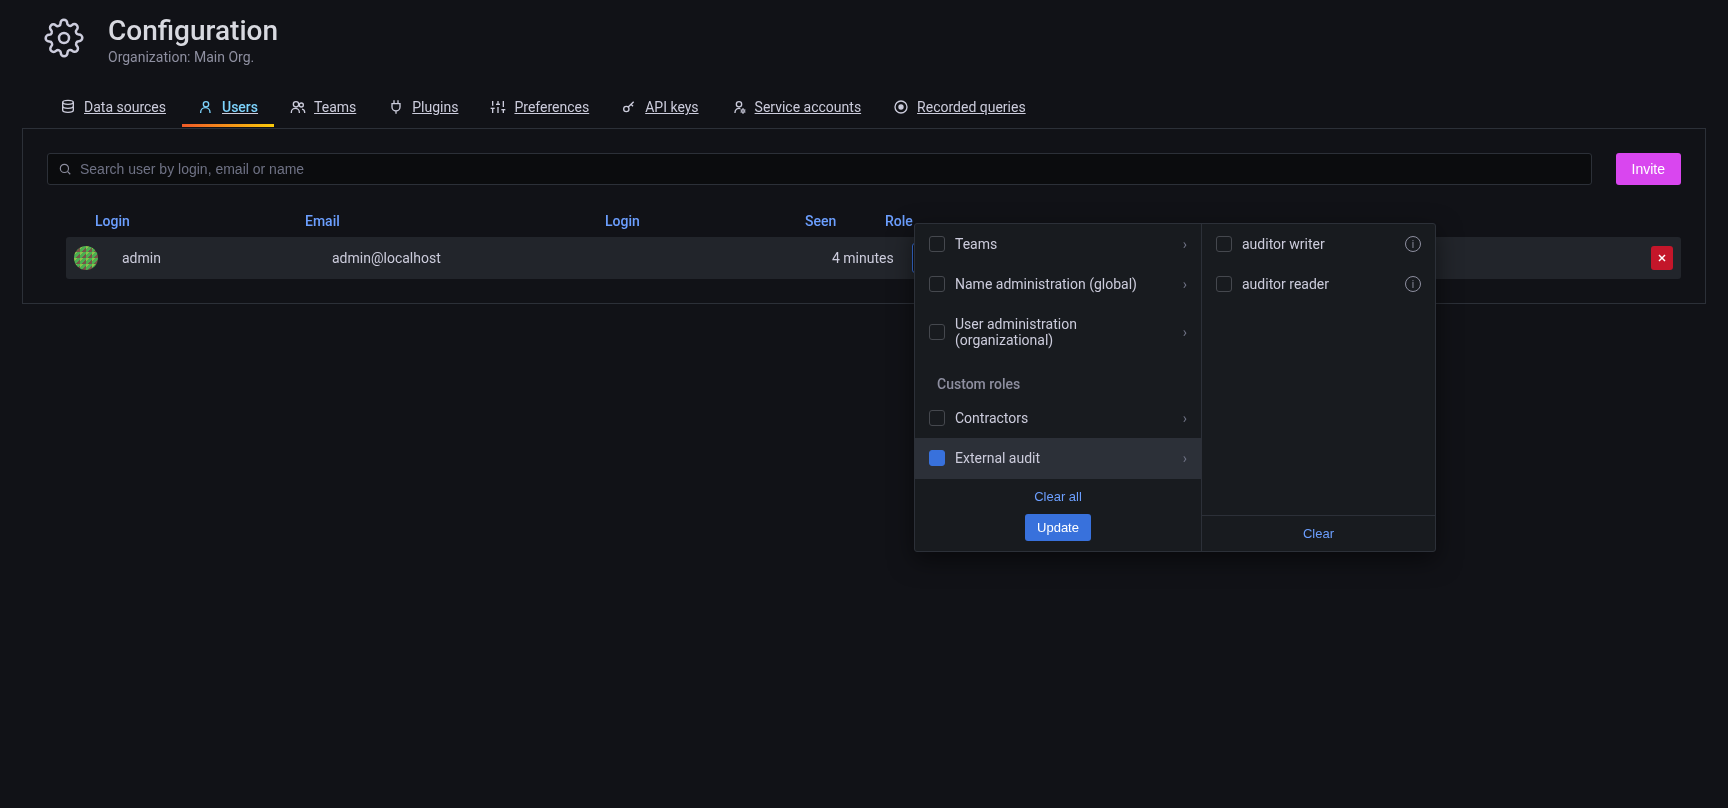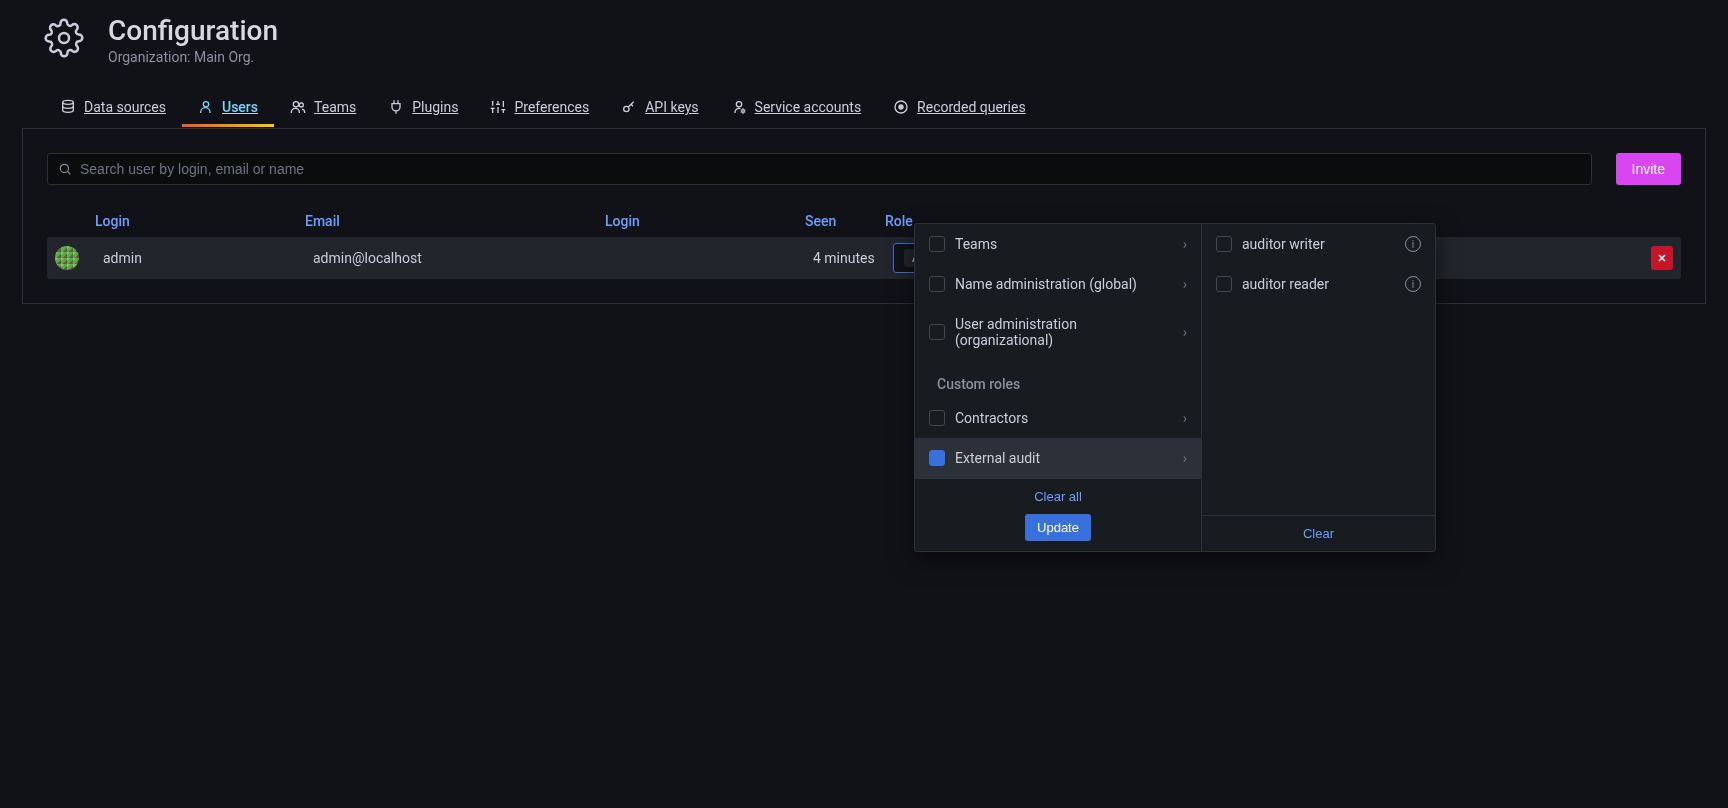--- a/index.html
+++ b/index.html
@@ -110,20 +110,21 @@
     font-size: 14px;
   }
   .thead .th { color: #6c9fff; font-weight: 500; }
   .row {
     display: grid;
     grid-template-columns: 48px 210px 300px 200px 80px 1fr 50px;
     align-items: center;
     background: #22252b;
     border-radius: 3px;
     padding: 6px 8px;
+    margin-left: 19px;
   }
   .avatar {
     width: 24px; height: 24px;
     border-radius: 50%;
     background: linear-gradient(135deg, #8bc34a 0%, #8bc34a 30%, #4caf50 30%, #4caf50 60%, #795548 60%, #795548 100%);
     background-size: 6px 6px;
     image-rendering: pixelated;
   }
   .role-select {
     display: flex;

